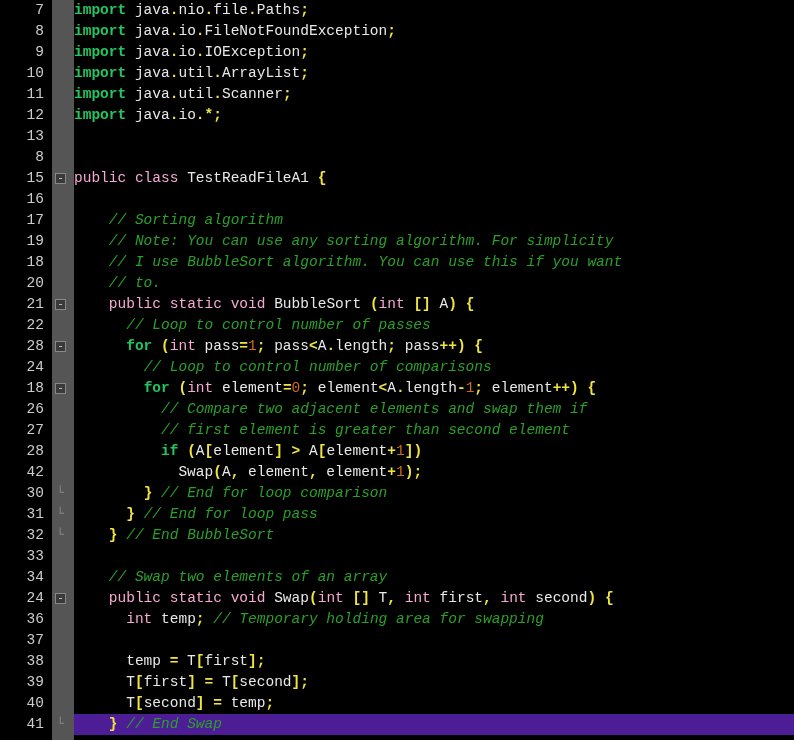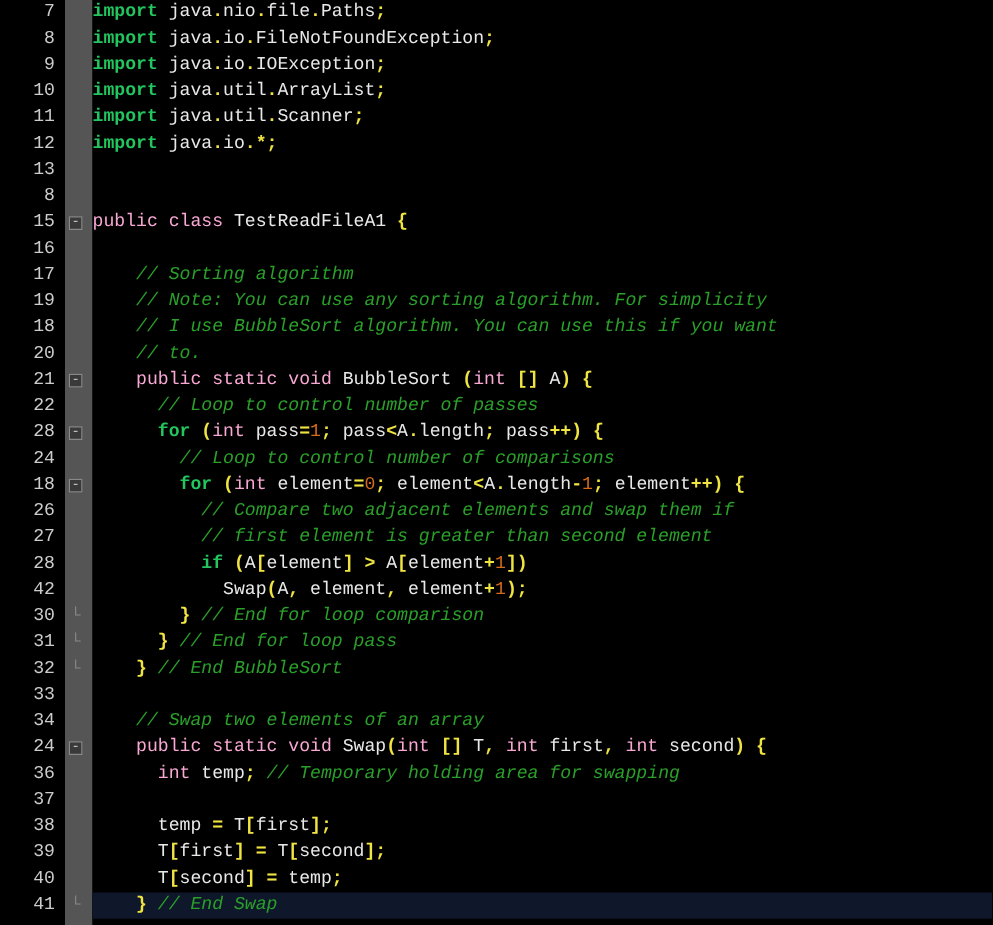--- a/index.html
+++ b/index.html
@@ -56,21 +56,21 @@
     background: #000000;
     position: relative;
     white-space: pre;
     overflow: hidden;
   }
   .code-area .cl {
     height: 21px;
     line-height: 21px;
     color: #e8e8e8;
   }
-  .caret-line { background: #0f172a; }
+  .caret-line { background: #4c1d95; }
   .kw-orange { color: #22c55e; font-weight: bold; }
   .kw-teal { color: #f9a8d4; font-weight: normal; }
   .op-yellow { color: #f0e442; font-weight: bold; }
   .cm-green { color: #2aa02a; font-style: italic; font-family: Liberation Mono, monospace; }
   .num-orange { color: #d46a1a; }
   .txt { color: #e8e8e8; }
 </style>
 </head>
 <body>
 

